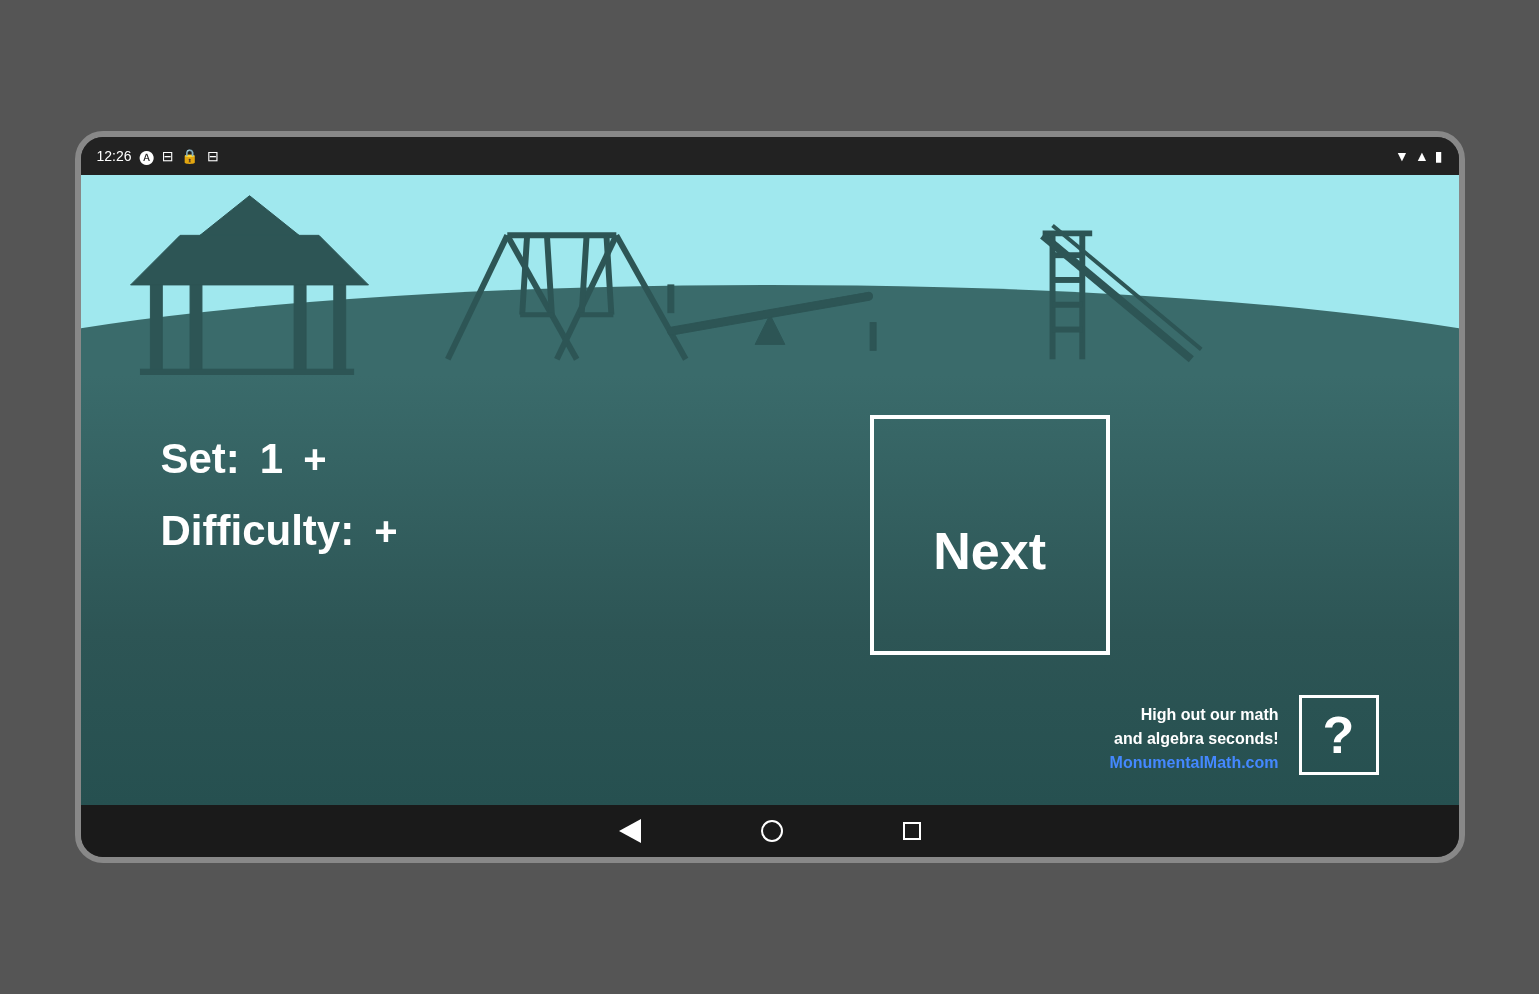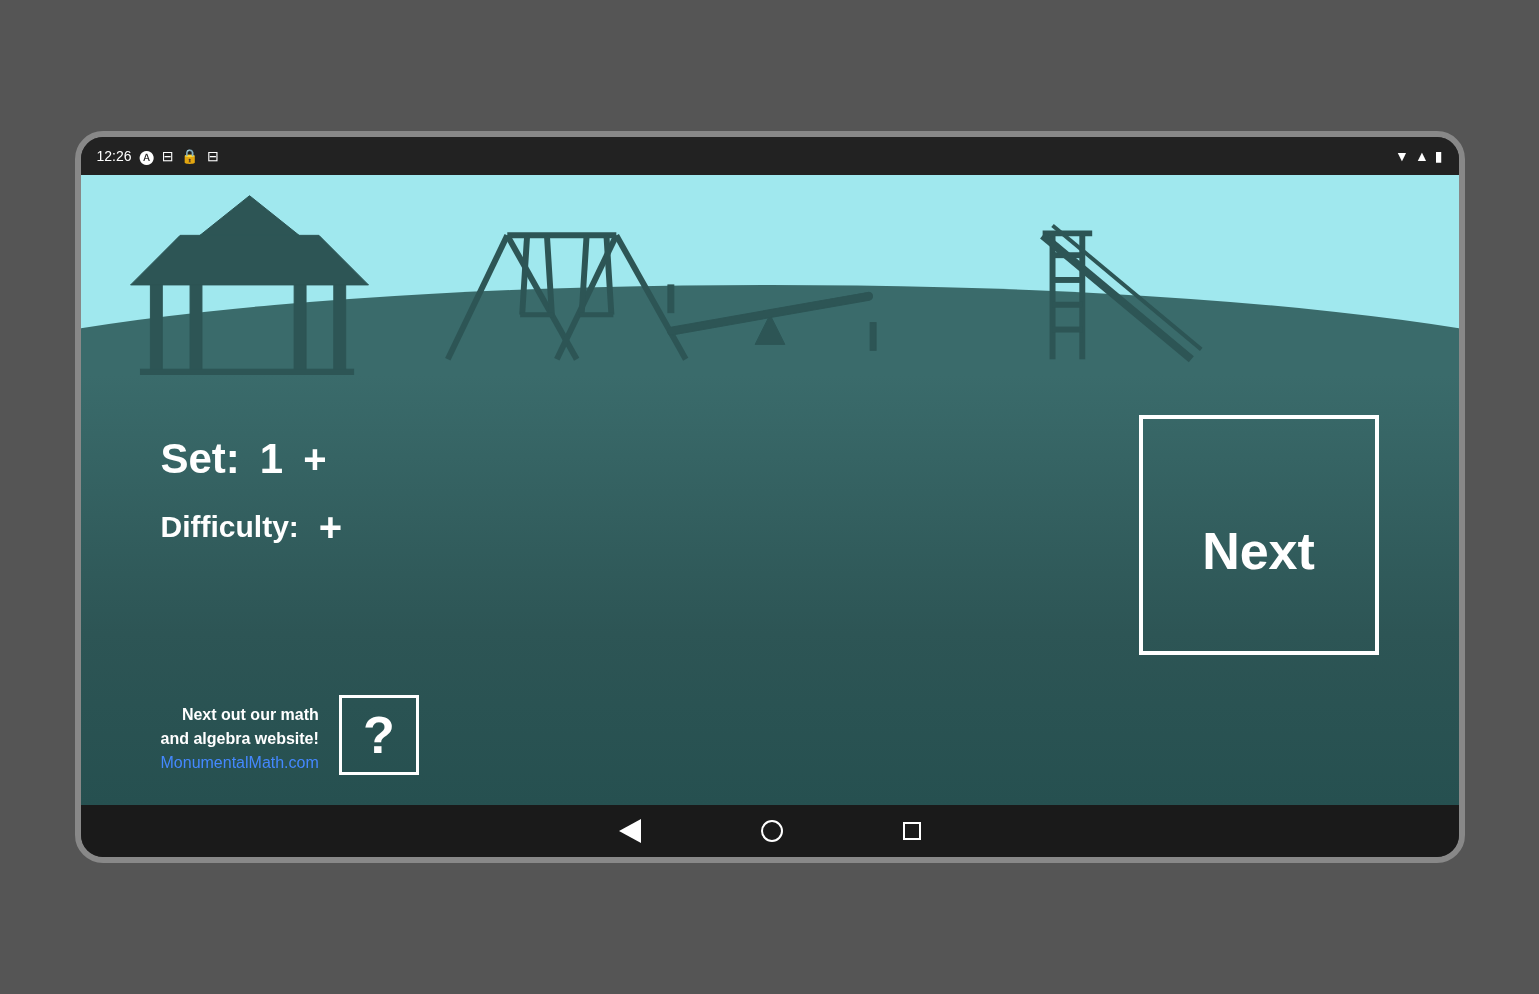--- a/index.html
+++ b/index.html
@@ -65,21 +65,21 @@
       overflow: hidden;
       flex-shrink: 0;
     }
 
     
     .ground-area {
       flex: 1;
       background: linear-gradient(180deg, #3a6b6b 0%, #2d5555 60%, #265050 100%);
       position: relative;
       display: flex;
-      flex-direction: column;
+      flex-direction: row;
       padding: 40px 80px 20px 80px;
       justify-content: flex-end;
     }
 
     .main-content {
       display: flex;
       flex: 1;
       align-items: flex-start;
       justify-content: space-between;
     }
@@ -114,21 +114,21 @@
     .plus-btn {
       font-size: 40px;
       color: white;
       font-weight: bold;
       cursor: pointer;
       line-height: 1;
       user-select: none;
     }
 
     .difficulty-label {
-      font-size: 30px;
+      font-size: 42px;
       font-weight: bold;
       color: white;
       font-family: 'Arial Rounded MT Bold', 'Comic Sans MS', cursive, sans-serif;
     }
 
     .next-btn {
       width: 240px;
       height: 240px;
       border: 4px solid white;
       display: flex;
@@ -170,21 +170,21 @@
     .promo-text {
       font-size: 16px;
       color: white;
       text-align: right;
       line-height: 1.5;
       font-weight: bold;
     }
 
     .promo-link {
       color: #4488ff;
-      font-weight: normal;
+      font-weight: bold;
     }
 
     .help-btn {
       width: 80px;
       height: 80px;
       border: 3px solid white;
       display: flex;
       align-items: center;
       justify-content: center;
       cursor: pointer;
@@ -354,22 +354,22 @@
 
         <div class="next-btn">
           <span class="next-btn-label">Next</span>
         </div>
       </div>
 
       <div class="bottom-bar">
 
         <div class="bottom-right">
           <div class="promo-text">
-            <span>Next out our math</span><br>
-            <span>and algebra website!</span><br>
+            <span>High out our math</span><br>
+            <span>and algebra seconds!</span><br>
             <span class="promo-link">MonumentalMath.com</span>
           </div>
           <div class="help-btn">
             <span class="help-btn-label">?</span>
           </div>
         </div>
       </div>
     </div>
   </div>
 

